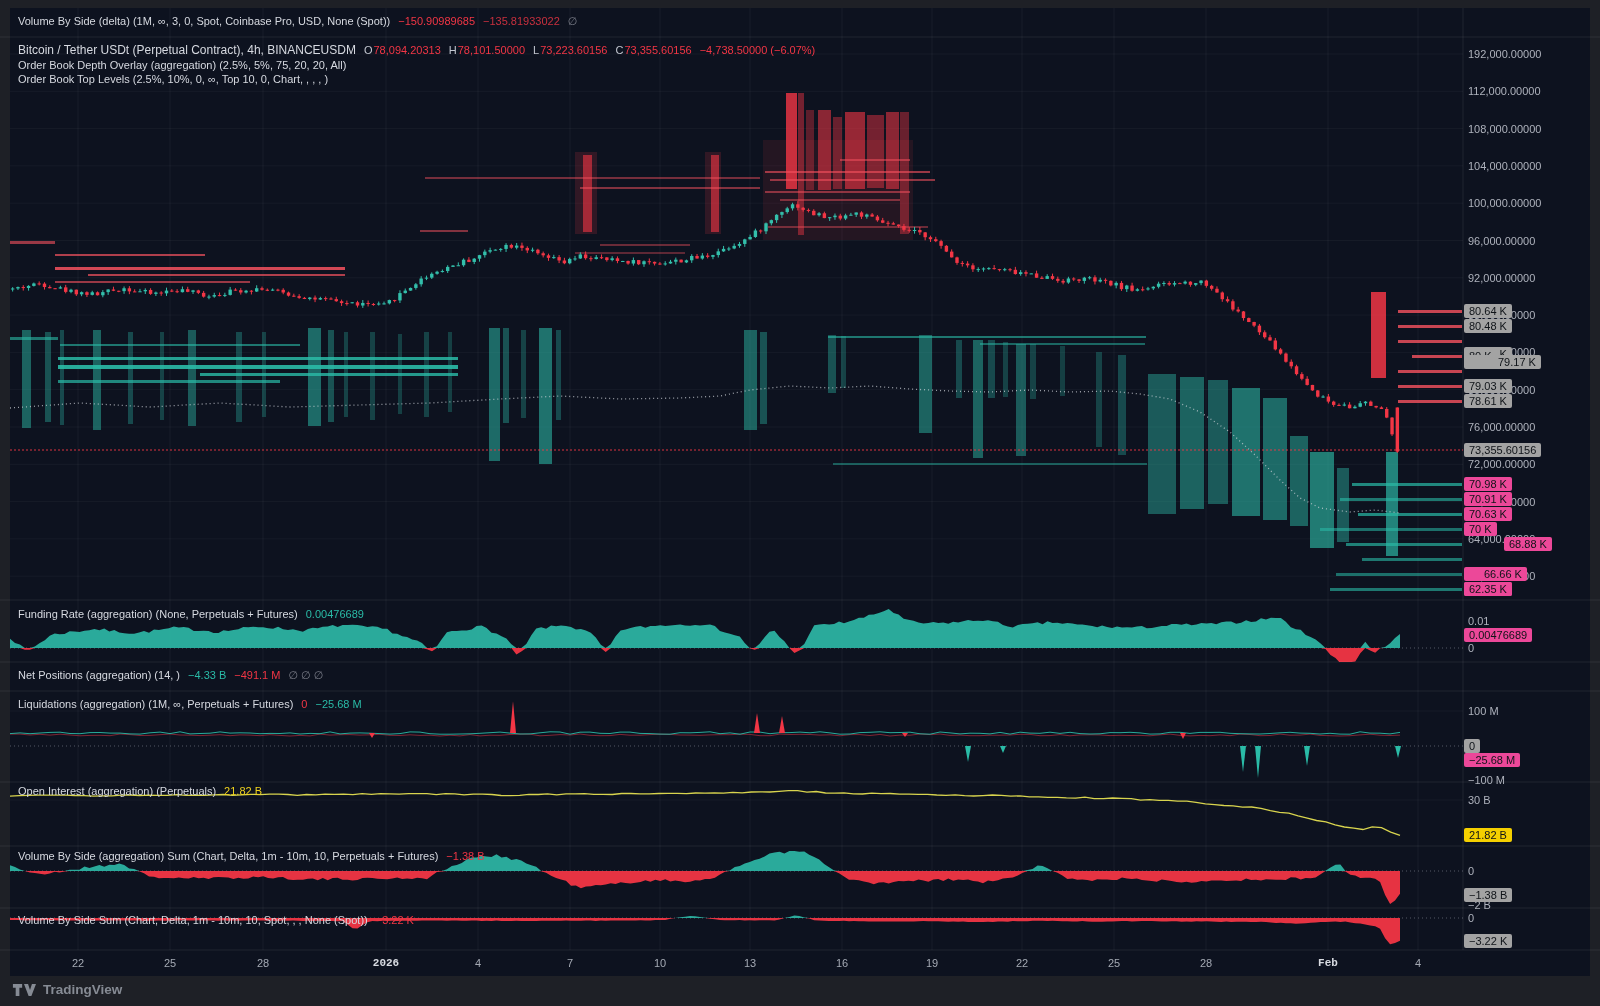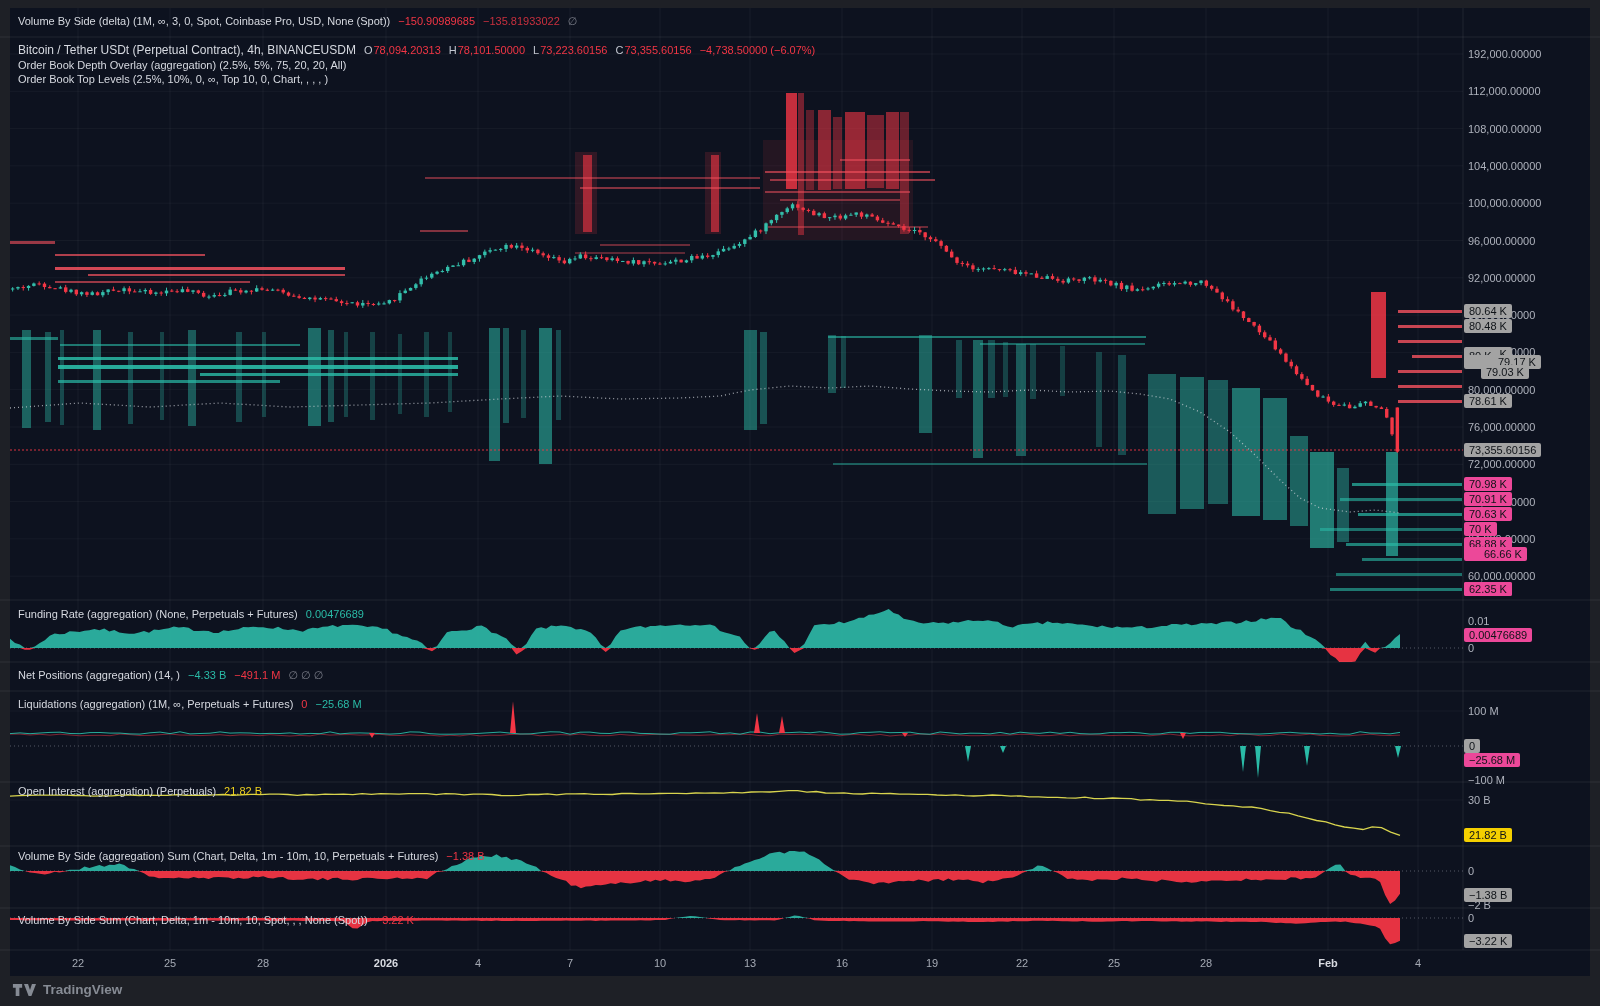--- a/index.html
+++ b/index.html
@@ -18,21 +18,21 @@
   .yellow{color:#efd21e;}
   .mute{color:#787b86;}
   #axis-layer,#time-layer{position:absolute;left:0;top:0;z-index:4;}
   .alabel{position:absolute;left:1468px;transform:translateY(-50%);font-size:11px;color:#aeb2bc;white-space:nowrap;}
   .ptag{position:absolute;left:1464px;transform:translateY(-50%);font-size:11px;line-height:12px;
         padding:1px 5px;border-radius:2px;color:#0f1318;white-space:nowrap;}
   .bred{background:#a3a3a3;}
   .bteal{background:#ec4899;}
   .byellow{background:#f5d000;}
   .tlabel{position:absolute;top:957px;transform:translateX(-50%);font-size:11px;color:#a5aab4;}
-  .tlabel.bold{color:#d8dbe1;font-weight:700;}
+  .tlabel.bold{color:#d8dbe1;font-weight:700;font-family:Liberation Mono, monospace;}
   .watermark{position:absolute;left:12px;top:982px;display:flex;gap:7px;align-items:center;z-index:6;
              color:#868b94;font-size:13.5px;font-weight:700;}
 </style>
 </head>
 <body>
 
 <div class="stage">
   <div class="chartbg"></div>
   <svg id="svg" width="1600" height="1006">
       <defs>
@@ -853,30 +853,30 @@
       <div class="alabel" style="top: 780px;">−100 M</div>
       <div class="alabel" style="top: 800px;">30 B</div>
       <div class="alabel" style="top: 871px;">0</div>
       <div class="alabel" style="top: 905px;">−2 B</div>
       <div class="alabel" style="top: 918px;">0</div>
       <div class="ptag bred" style="top: 311px;">80.64 K</div>
       <div class="ptag bred" style="top: 326px;">80.48 K</div>
       <div class="ptag bred" style="top: 354px;">80.16 K</div>
       <div class="ptag bred" style="top: 356px;">80 K</div>
       <div class="ptag bred" style="top: 362px; padding-left: 34px;">79.17 K</div>
-      <div class="ptag bred" style="top: 372px; margin-left: 17px;">79.03 K</div>
+      <div class="ptag bred" style="top: 386px;">79.03 K</div>
       <div class="ptag bred" style="top: 401px;">78.61 K</div>
       <div class="ptag bred" style="top: 450px;">73,355.60156</div>
       <div class="ptag bteal" style="top: 484px;">70.98 K</div>
       <div class="ptag bteal" style="top: 499px;">70.91 K</div>
       <div class="ptag bteal" style="top: 514px;">70.63 K</div>
       <div class="ptag bteal" style="top: 529px;">70 K</div>
-      <div class="ptag bteal" style="top: 544px;">68.88 K</div>
+      <div class="ptag bteal" style="top: 544px; margin-left: 40px;">68.88 K</div>
       <div class="ptag bteal" style="top: 559px; margin-top: 30px;">67.98 K</div>
-      <div class="ptag bteal" style="top: 554px; padding-left: 20px;">66.66 K</div>
+      <div class="ptag bteal" style="top: 574px; padding-left: 20px;">66.66 K</div>
       <div class="ptag bteal" style="top: 589px;">62.35 K</div>
       <div class="ptag bteal" style="top: 635px;">0.00476689</div>
       <div class="ptag bred" style="top: 746px;">0</div>
       <div class="ptag bteal" style="top: 760px;">−25.68 M</div>
       <div class="ptag byellow" style="top: 835px;">21.82 B</div>
       <div class="ptag bred" style="top: 895px;">−1.38 B</div>
       <div class="ptag bred" style="top: 941px;">−3.22 K</div>
     </div>
   <div id="time-layer">
       <div class="tlabel" style="left: 78px;">22</div>

